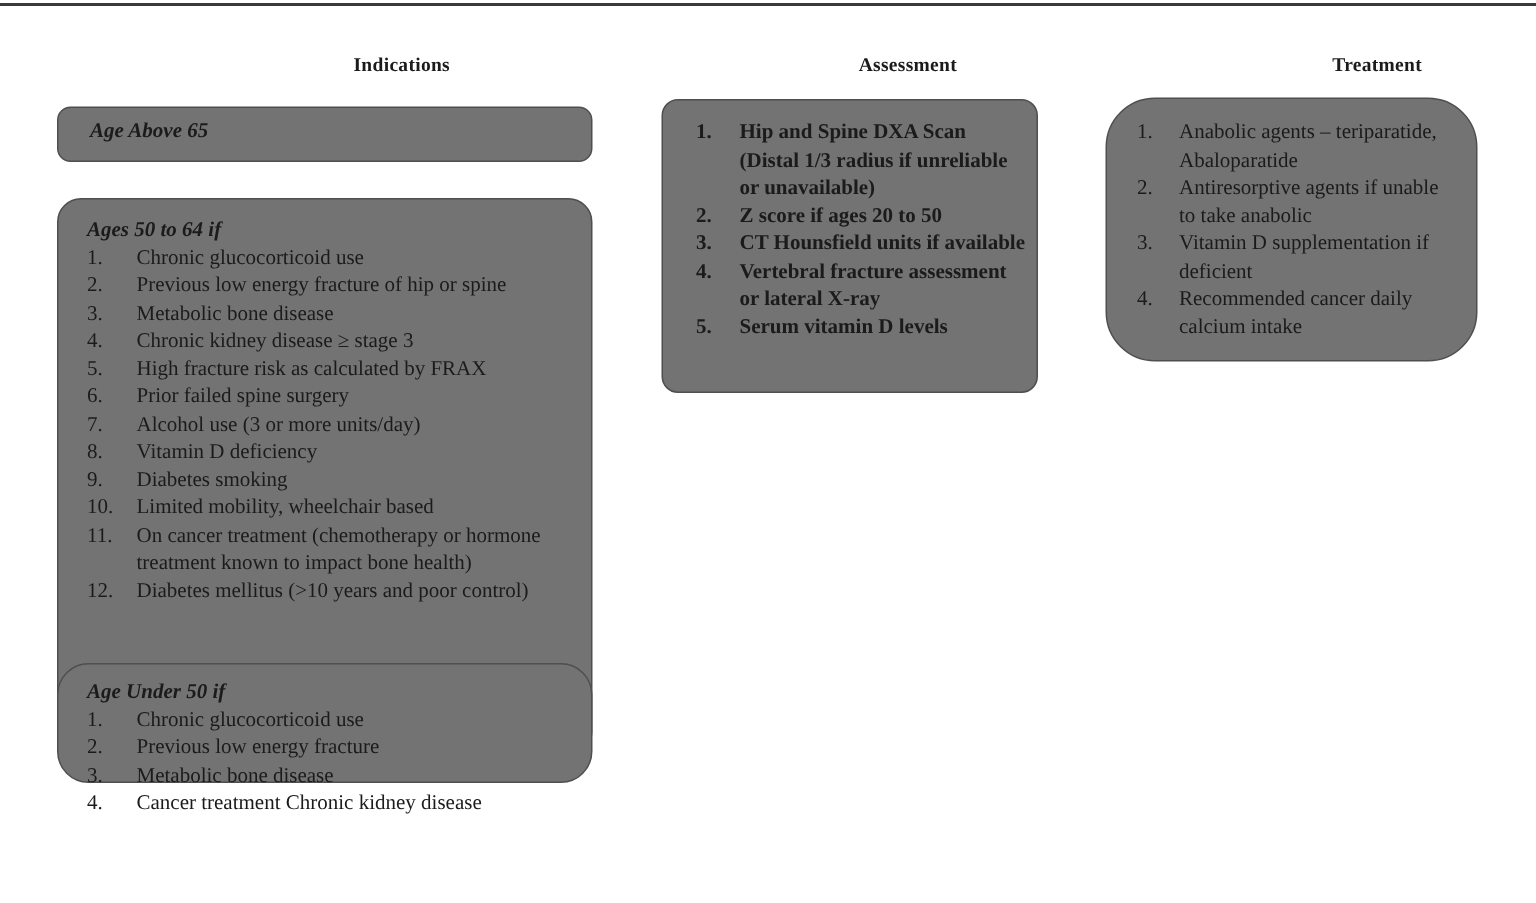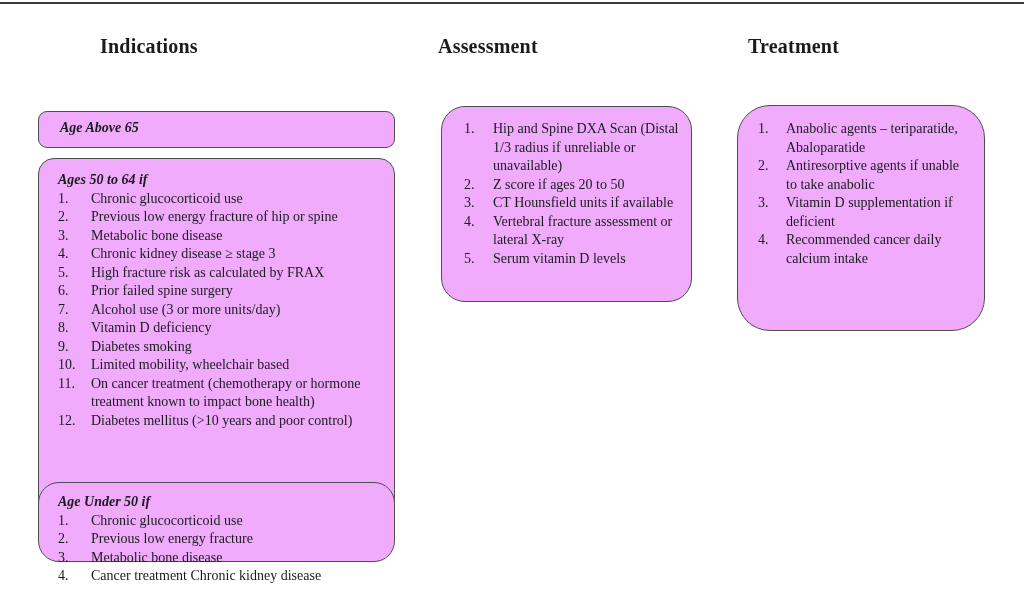--- a/index.html
+++ b/index.html
@@ -21,69 +21,69 @@
     left: 0;
     top: 2px;
     width: 1024px;
     height: 2.4px;
     background: #3a3a3a;
   }
   .col-header {
     position: absolute;
     top: 35px;
     width: 200px;
-    text-align: left;
+    text-align: right;
     font-weight: bold;
-    font-size: 20px;
+    font-size: 13px;
     letter-spacing: 0.2px;
   }
   .hdr-indications { left: 100px; }
   .hdr-assessment  { left: 438px; }
   .hdr-treatment   { left: 748px; }
 
   .box {
     position: absolute;
     border: 1.4px solid #4f4f4f;
-    background: #f0abfc;
+    background: #737373;
     box-sizing: border-box;
     font-size: 14px;
     line-height: 18.5px;
-    margin-top: 40px;
   }
   .box-title {
     font-weight: bold;
     font-style: italic;
   }
   .box-age65 {
     left: 38px; top: 71px;
     width: 357px; height: 37px;
     border-radius: 9px;
     padding: 7px 10px 0 21px;
   }
   .box-50-64 {
-    left: 38px; top: 118px;
+    left: 38px; top: 132px;
     width: 357px; height: 372px;
     border-radius: 16px;
     padding: 12px 22px 0 19px;
   }
   .box-under50 {
     left: 38px; top: 442px;
     width: 357px; height: 80px;
     border-radius: 21px;
     padding: 10px 16px 0 19px;
   }
   .box-assessment {
     left: 441px; top: 66px;
     width: 251px; height: 196px;
-    border-radius: 24px;
+    border-radius: 11px;
     padding: 13px 6px 0 22px;
+    font-weight: bold;
   }
   .box-treatment {
     left: 737px; top: 65px;
-    width: 248px; height: 226px;
+    width: 248px; height: 176px;
     border-radius: 33px;
     padding: 14px 12px 0 20px;
   }
 
   ol.num-list {
     list-style: none;
     margin: 0;
     padding: 0;
     counter-reset: item;
   }

